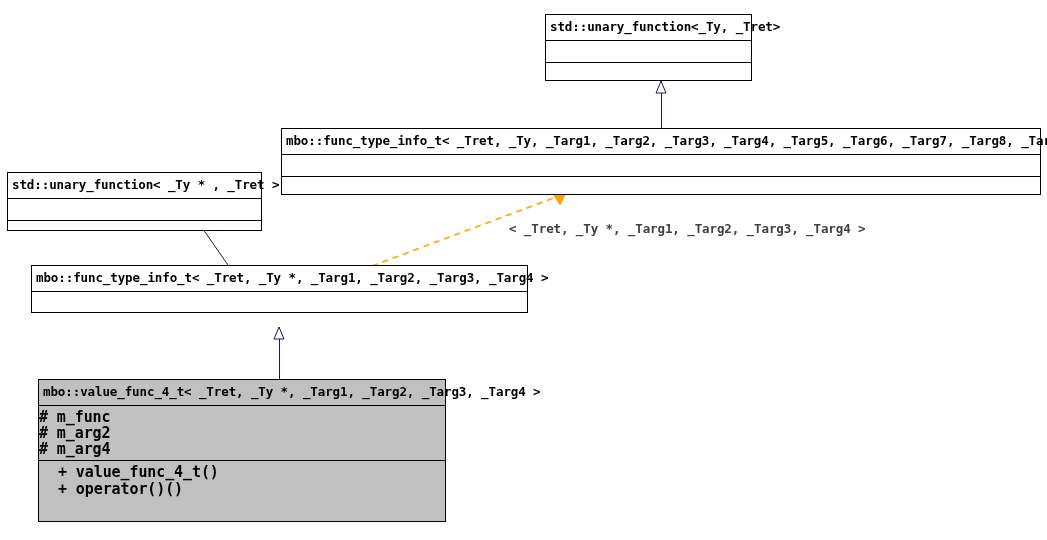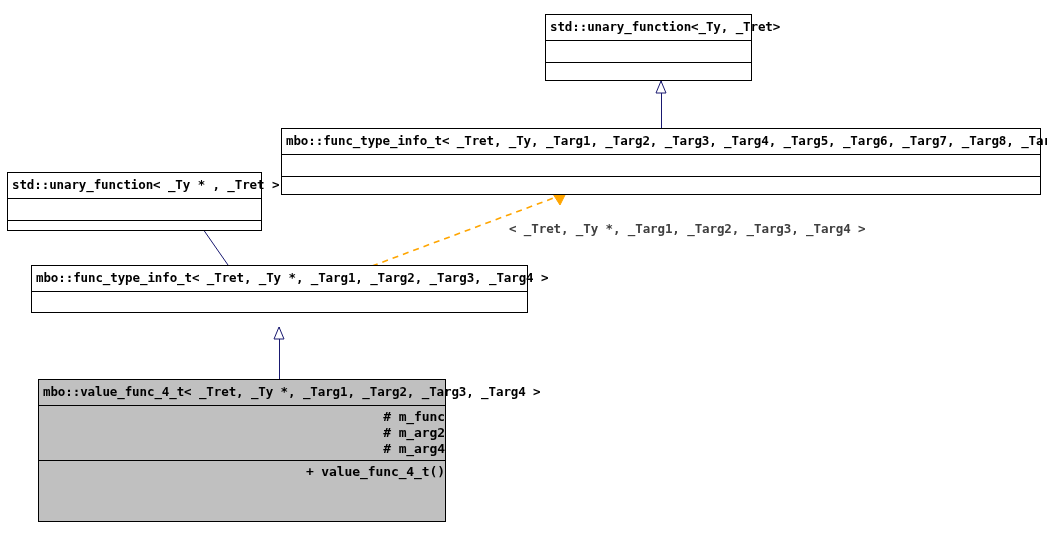--- a/index.html
+++ b/index.html
@@ -42,24 +42,24 @@
   .uml-compartment {
     box-sizing: border-box;
     border-bottom: 1px solid #000000;
     min-height: 21px;
     padding: 0;
   }
   .uml-compartment.last {
     border-bottom: none;
   }
   .uml-row {
-    font-size: 13px;
+    font-size: 15px;
     font-weight: bold;
     color: #000000;
-    text-align: right;
+    text-align: left;
     white-space: nowrap;
     line-height: 16.3px;
     letter-spacing: -0.1px;
   }
   .empty-compartment {
     height: 21px;
   }
 
   
   .edge-line {
@@ -155,16 +155,17 @@
 
   <div class="uml-class filled" style="left:38px; top:379px; width:408px; height:143px;">
     <div class="uml-title">mbo::value_func_4_t&lt; _Tret, _Ty *, _Targ1, _Targ2, _Targ3, _Targ4 &gt;</div>
     <div class="uml-compartment" style="padding-top:3px; padding-bottom:3px;">
       <div class="uml-row"># m_func</div>
       <div class="uml-row"># m_arg2</div>
       <div class="uml-row"># m_arg4</div>
     </div>
     <div class="uml-compartment last" style="padding-top:3px; padding-bottom:3px;margin-left:19px;">
       <div class="uml-row">+ value_func_4_t()</div>
+      <div class="uml-row">+ operator()()</div>
     </div>
   </div>
 
 </div>
 
 </body></html>

